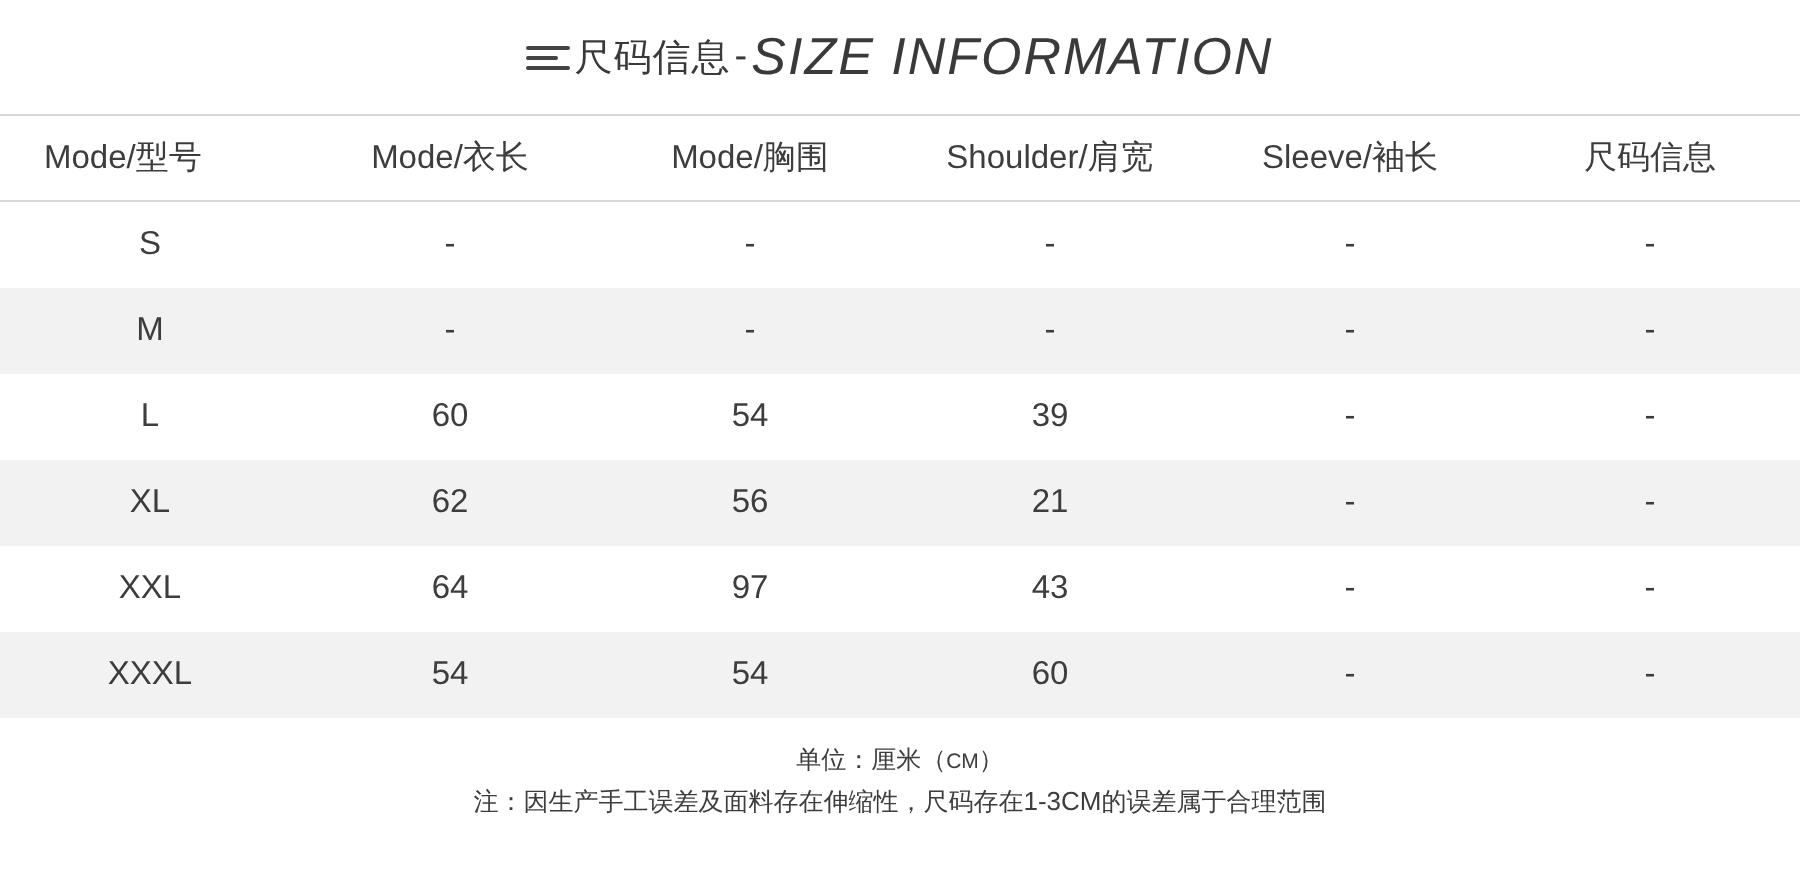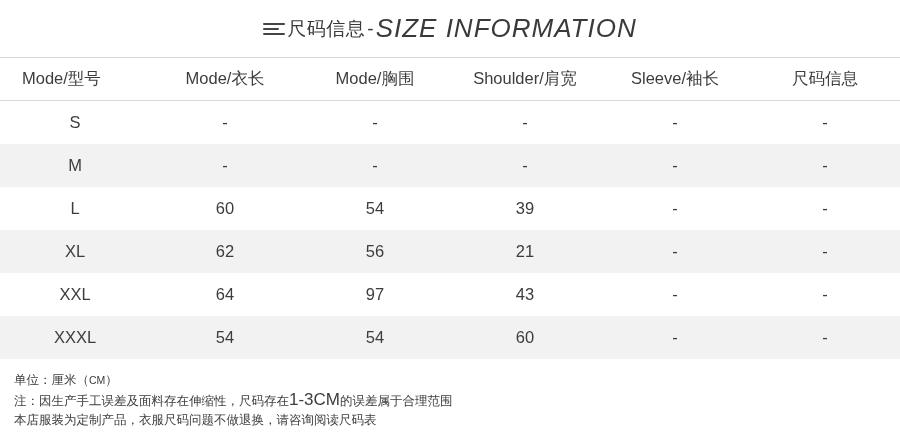--- a/index.html
+++ b/index.html
@@ -98,29 +98,30 @@
   .col3 { width: 150px; }
   .col4 { width: 150px; }
   .col5 { width: 150px; }
   .col6 { width: 150px; }
   
   .notes {
     padding: 12px 14px 0 14px;
     font-size: 12.5px;
     line-height: 19px;
     color: #3d3d3d;
+    text-align: center;
   }
   .notes .note-line {
     white-space: nowrap;
   }
   .small-cm {
     font-size: 10.5px;
   }
   .small-inline {
-    font-size: 17px;
+    font-size: 13px;
   }
 </style>
 </head>
 <body>
 
 <div class="sheet">
 
   <div class="title-row">
     <span class="title-icon">
       <span></span>
@@ -199,16 +200,15 @@
         <td>60</td>
         <td>-</td>
         <td>-</td>
       </tr>
     </tbody>
   </table>
 
   <div class="notes">
     <div class="note-line"><span>单位：厘米（</span><span class="small-cm">CM</span><span>）</span></div>
     <div class="note-line"><span>注：因生产手工误差及面料存在伸缩性，尺码存在</span><span class="small-inline">1-3CM</span><span>的误差属于合理范围</span></div>
-    <div class="note-line">本店服装为定制产品，衣服尺码问题不做退换，请咨询阅读尺码表</div>
   </div>
 
 </div>
 
 </body></html>

